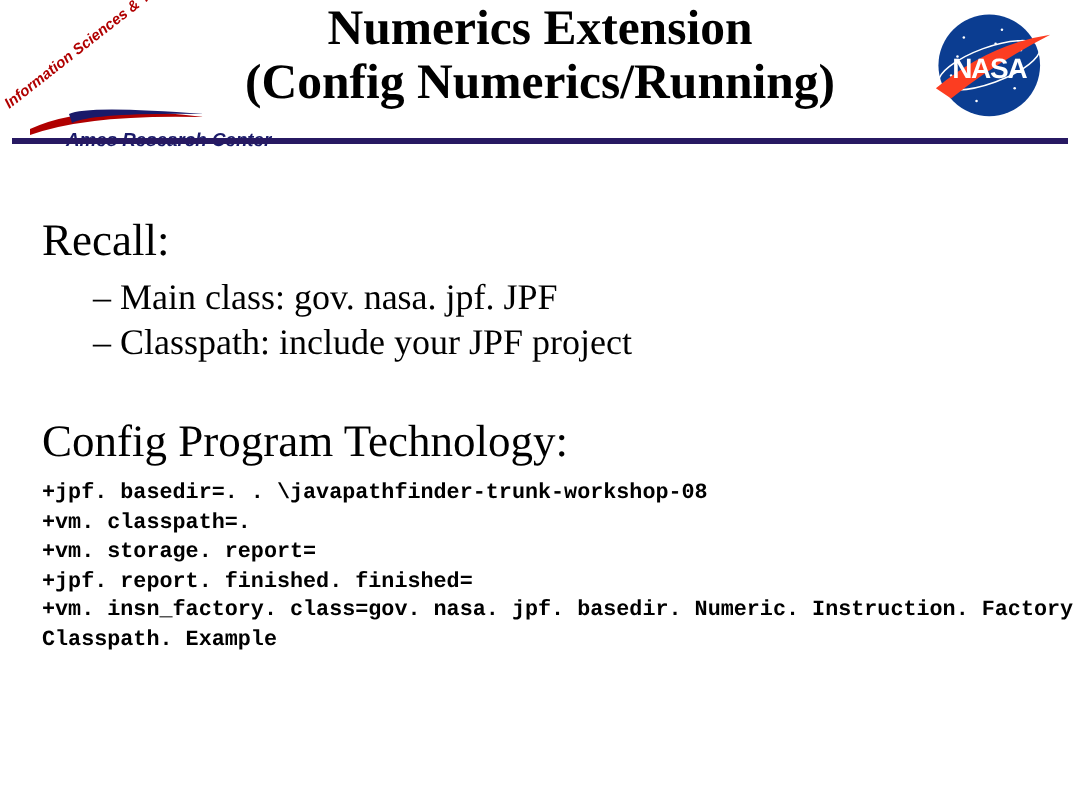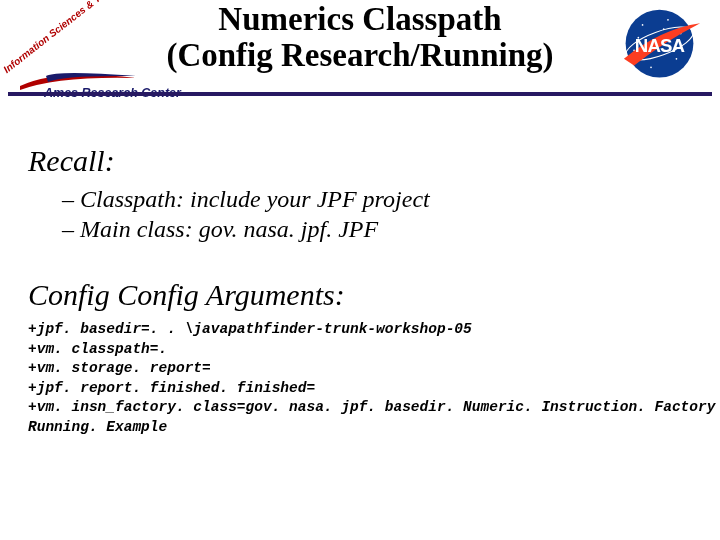--- a/index.html
+++ b/index.html
@@ -84,21 +84,20 @@
   }
   .nasa-word {
     fill: #fff;
     font-family: Arial, Helvetica, sans-serif;
     font-weight: 900;
     font-size: 22px;
     letter-spacing: -1px;
   }
   .body {
     padding: 18px 27px 0 28px;
-    font-style: italic;
   }
   .h2 {
     font-size: 30px;
     margin: 18px 0 6px 0;
   }
   .bullet {
     font-size: 24px;
     margin-left: 34px;
     line-height: 1.25;
   }
@@ -123,22 +122,22 @@
     <div class="arc-logo">
       <div class="arc-text small">Information Sciences &amp; Technology</div>
       <svg class="arc-swoosh" viewBox="0 0 120 20">
         <path d="M2,14 Q40,-4 118,6 Q40,4 2,18 Z" fill="#b00000"></path>
         <path d="M28,4 Q40,-2 118,4 Q44,3 30,10 Z" fill="#1a1a6a"></path>
       </svg>
       <div class="arc-name">Ames Research Center</div>
     </div>
 
     <div class="title-block">
-      <div>Numerics Classpath</div>
-      <div>(Config Research/Running)</div>
+      <div>Numerics Extension</div>
+      <div>(Config Numerics/Running)</div>
     </div>
 
     <svg class="nasa-logo" viewBox="0 0 100 85">
       <circle cx="50" cy="42" r="40" fill="#0b3d91"></circle>
       <g fill="#fff">
         <circle cx="30" cy="20" r="1"></circle>
           <circle cx="60" cy="14" r="1"></circle>
           <circle cx="75" cy="30" r="1"></circle>
         <circle cx="20" cy="50" r="1"></circle>
           <circle cx="70" cy="60" r="1"></circle>
@@ -150,27 +149,27 @@
       <path d="M8,60 Q50,25 98,18 Q55,40 20,68 Z" fill="#fc3d21"></path>
       <text x="50" y="52" text-anchor="middle" class="nasa-word">NASA</text>
     </svg>
 
     <div class="rule"></div>
   </div>
 
   <div class="body">
 
     <div class="h2">Recall:</div>
+    <div class="bullet"><span class="dash">–</span><span>Main class: gov. nasa. jpf. JPF</span></div>
     <div class="bullet"><span class="dash">–</span><span>Classpath: include your JPF project</span></div>
-    <div class="bullet"><span class="dash">–</span><span>Main class: gov. nasa. jpf. JPF</span></div>
 
-    <div class="h2" style="margin-top:34px">Config Config Arguments:</div>
+    <div class="h2" style="margin-top:34px">Config Program Technology:</div>
 
-    <div class="mono-block"><span>+jpf. basedir=. . \javapathfinder-trunk-workshop-05</span>
+    <div class="mono-block"><span>+jpf. basedir=. . \javapathfinder-trunk-workshop-08</span>
 <span>+vm. classpath=.</span>
 <span>+vm. storage. report=</span>
 <span>+jpf. report. finished. finished=</span>
 <span>+vm. insn_factory. class=gov. nasa. jpf. basedir. Numeric. Instruction. Factory</span>
-<span>Running. Example</span></div>
+<span>Classpath. Example</span></div>
 
   </div>
 
 </div>
 
 </body></html>

